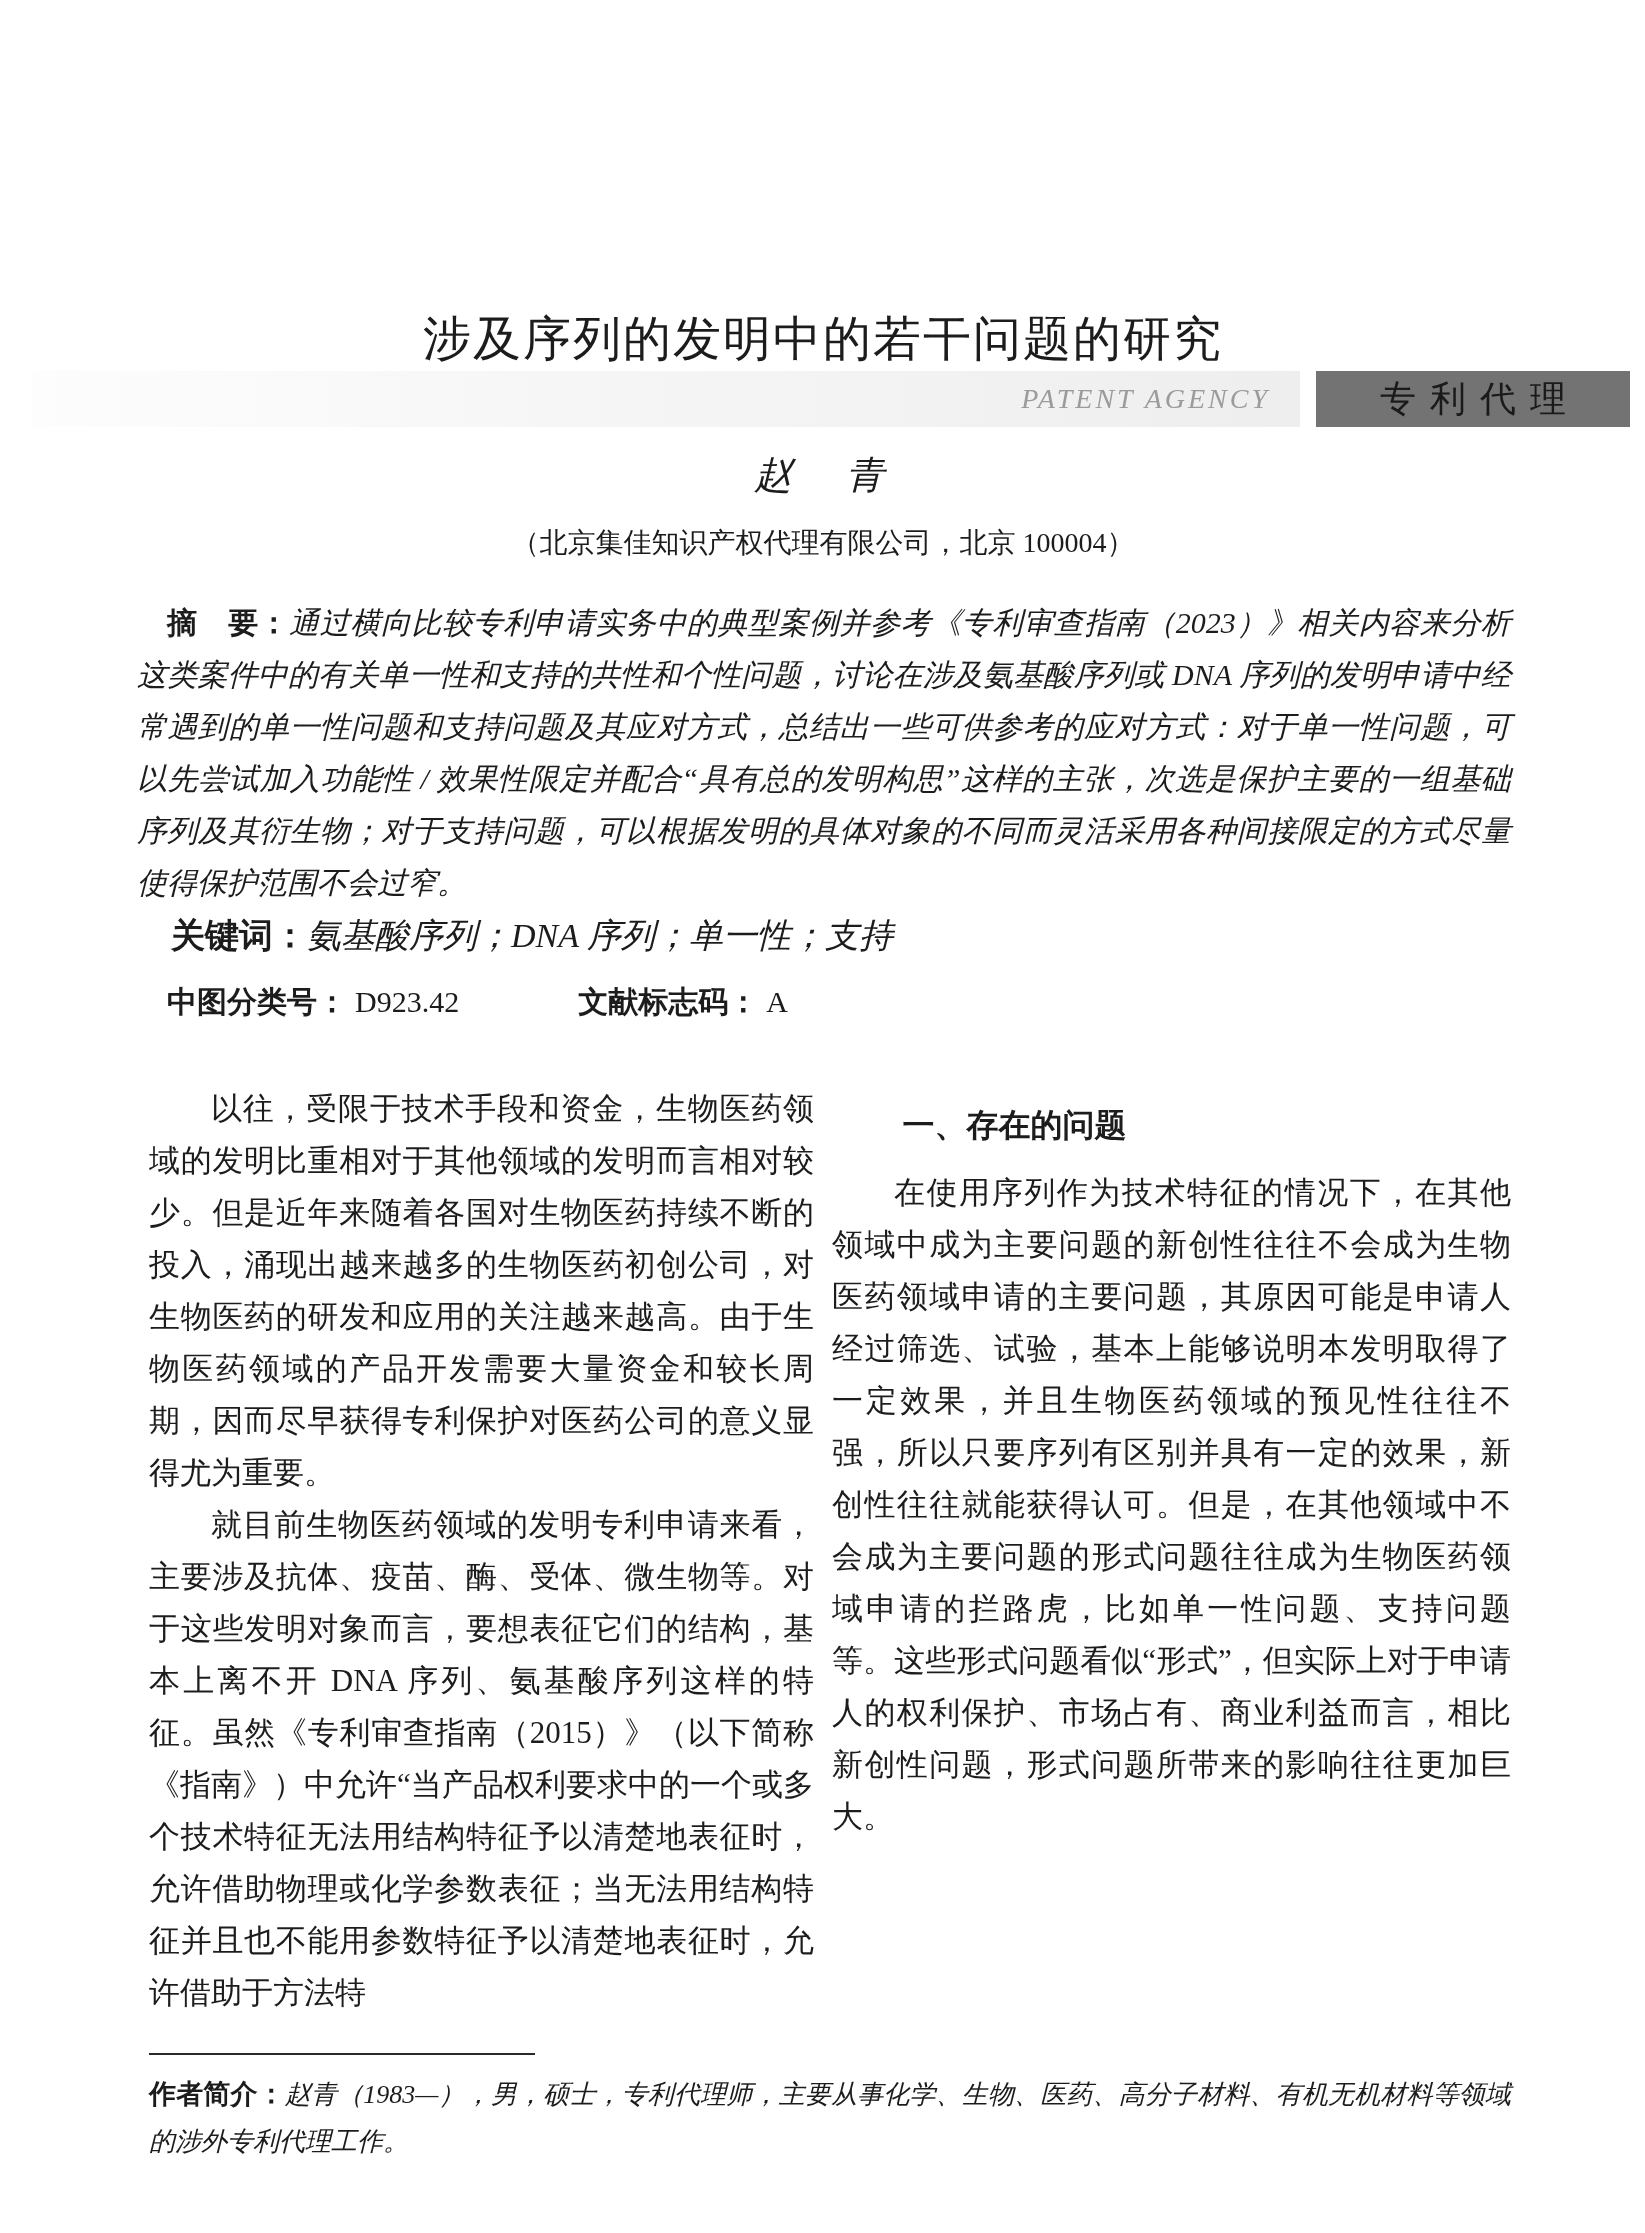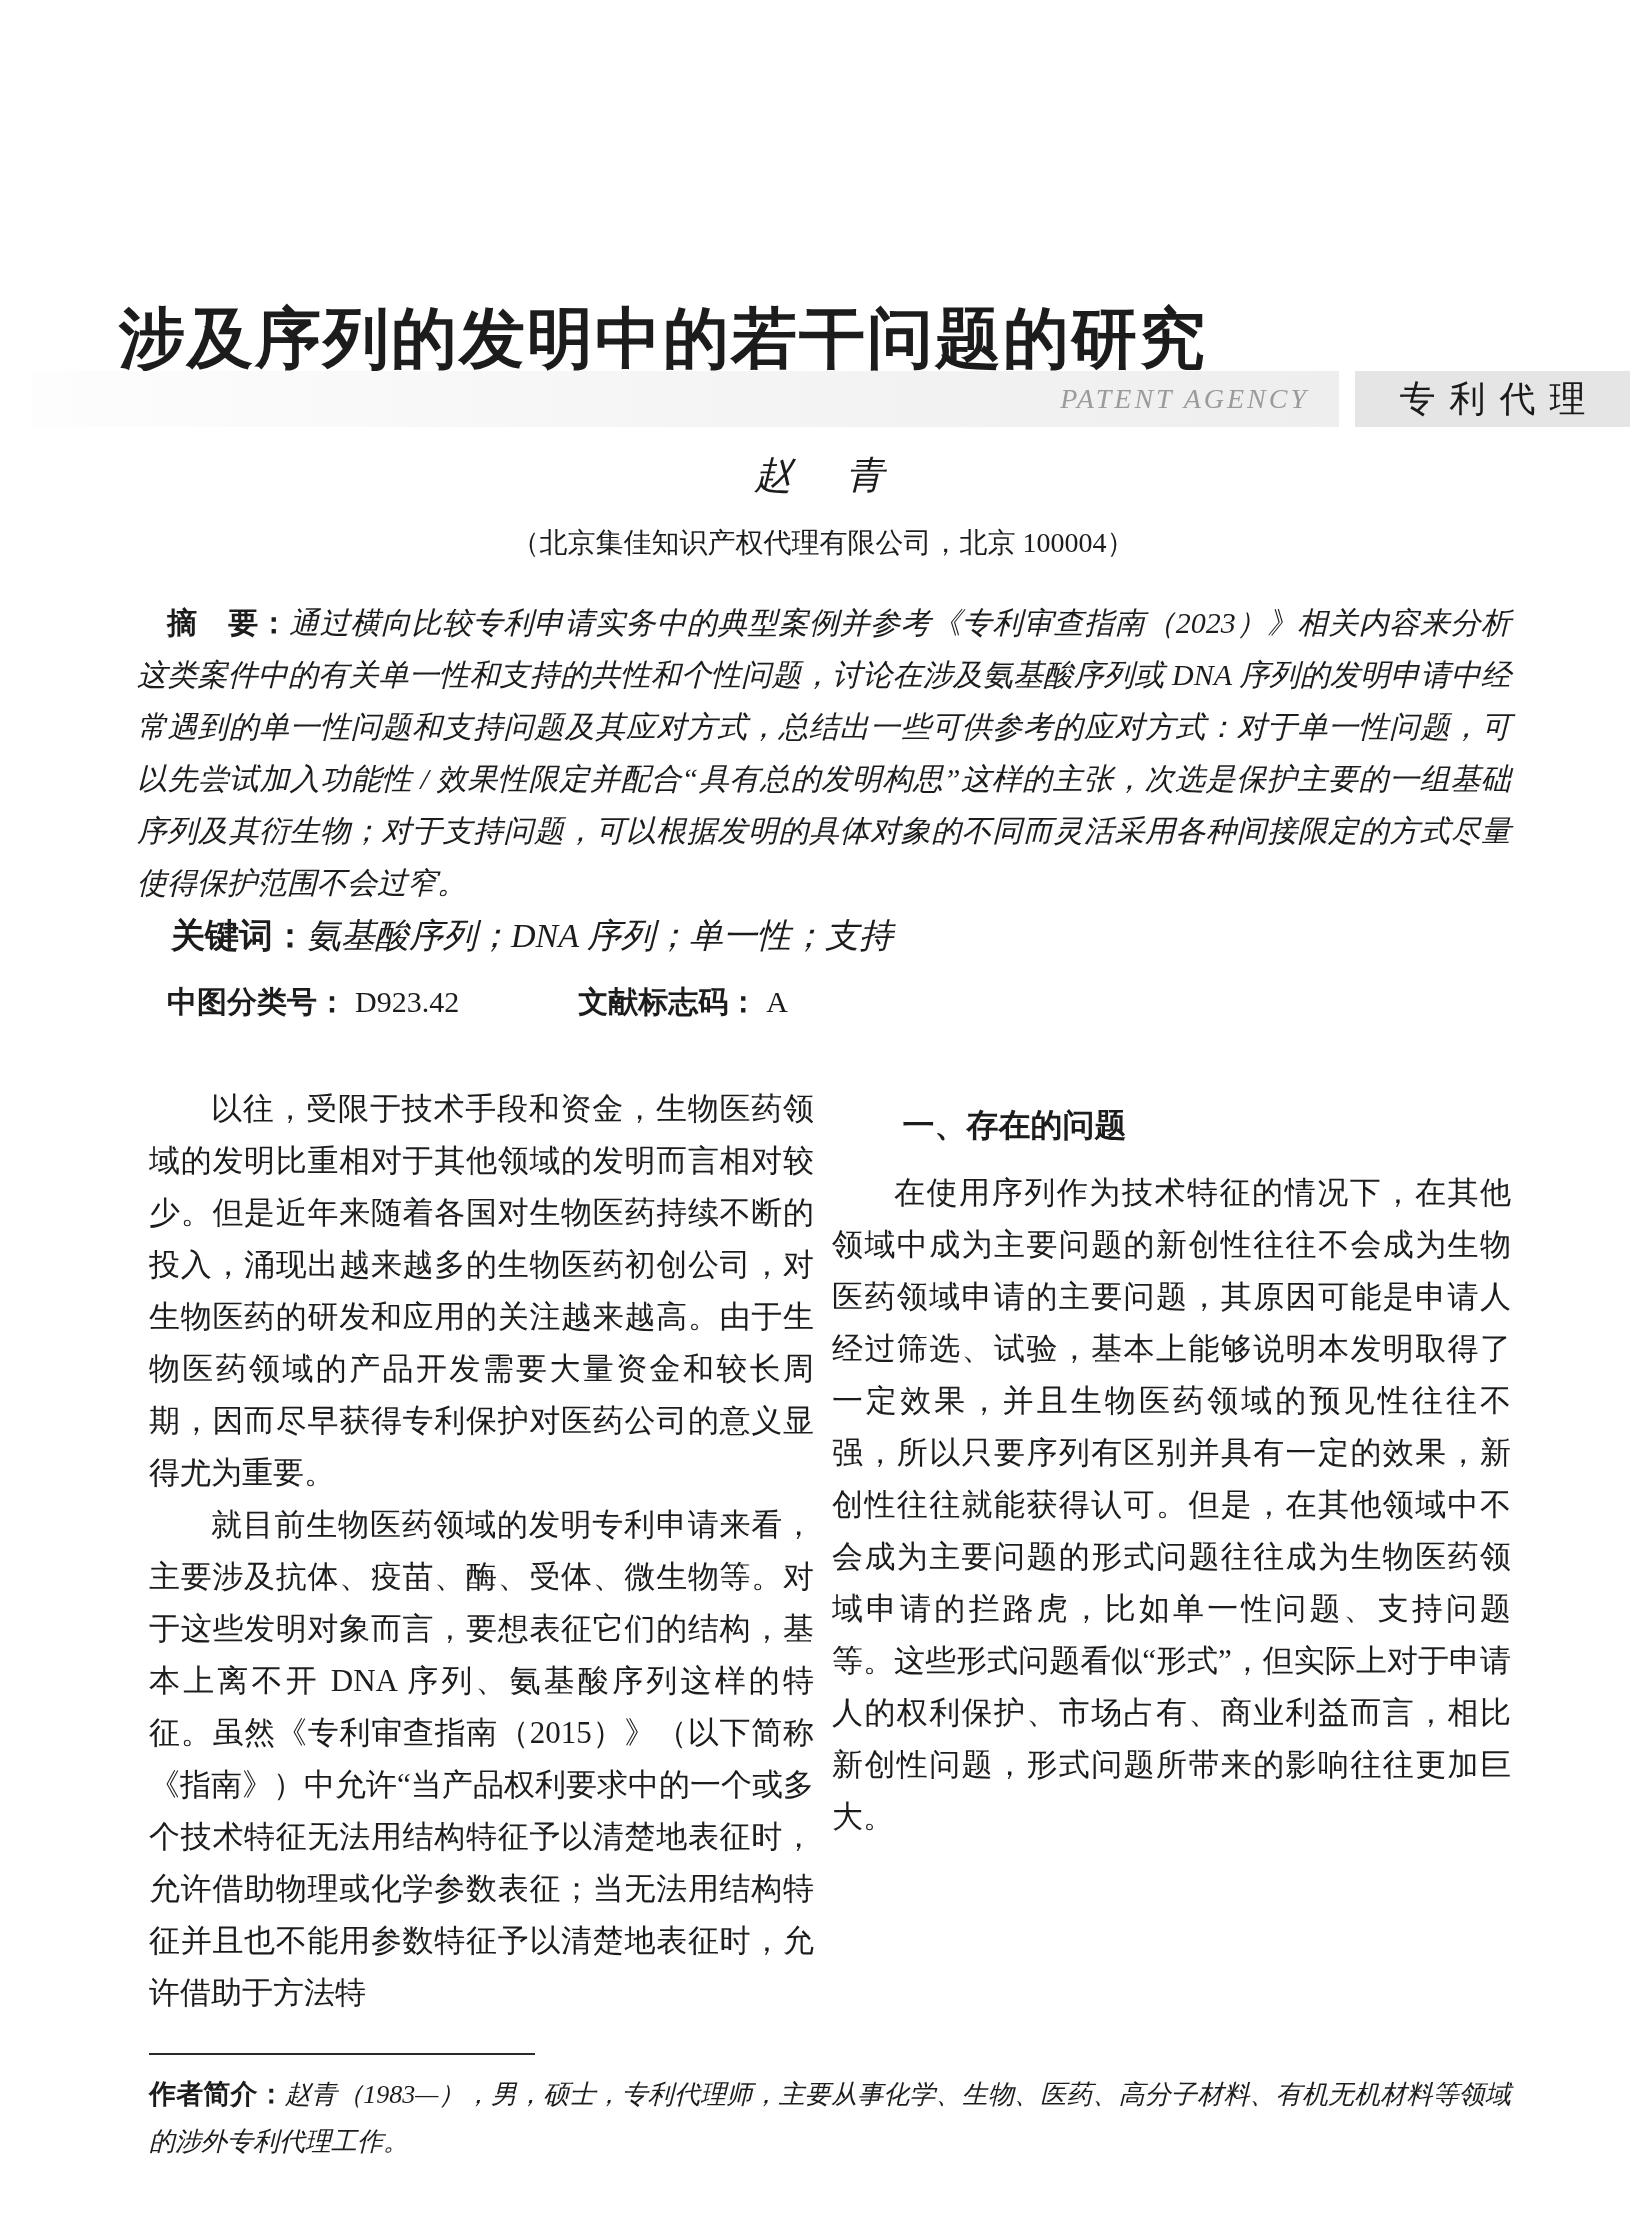--- a/index.html
+++ b/index.html
@@ -24,33 +24,34 @@
     display: flex; align-items: center; justify-content: flex-end;
     padding-right: 30px;
   }
   .journal-en {
     font-family: "Liberation Serif", "DejaVu Serif", serif;
     font-style: italic; font-size: 28px; letter-spacing: 3px;
     color: #9b9b9b;
   }
   .band-gap { width: 16px; background: #ffffff; }
   .band-right {
-    width: 275px; background: #e5e5e5;
+    width: 314px; background: #737373;
     display: flex; align-items: center; justify-content: center;
   }
   .section-zh {
     font-family: "Liberation Sans", "DejaVu Sans", sans-serif;
     font-size: 36px; color: #1a1a1a; letter-spacing: 14px;
     padding-left: 14px; 
   }
 
   
   .title {
     margin: 299px 119px 0 119px;
-    font-size: 66px; font-weight: bold;
+    text-align: center;
+    font-size: 48px; font-weight: normal;
     letter-spacing: 2px;
     line-height: 80px;
     font-family: "Liberation Serif", "DejaVu Serif", serif;
   }
   .author {
     margin-top: 72px;
     text-align: center;
     font-size: 38px;
     font-style: italic;
     letter-spacing: 8px;

